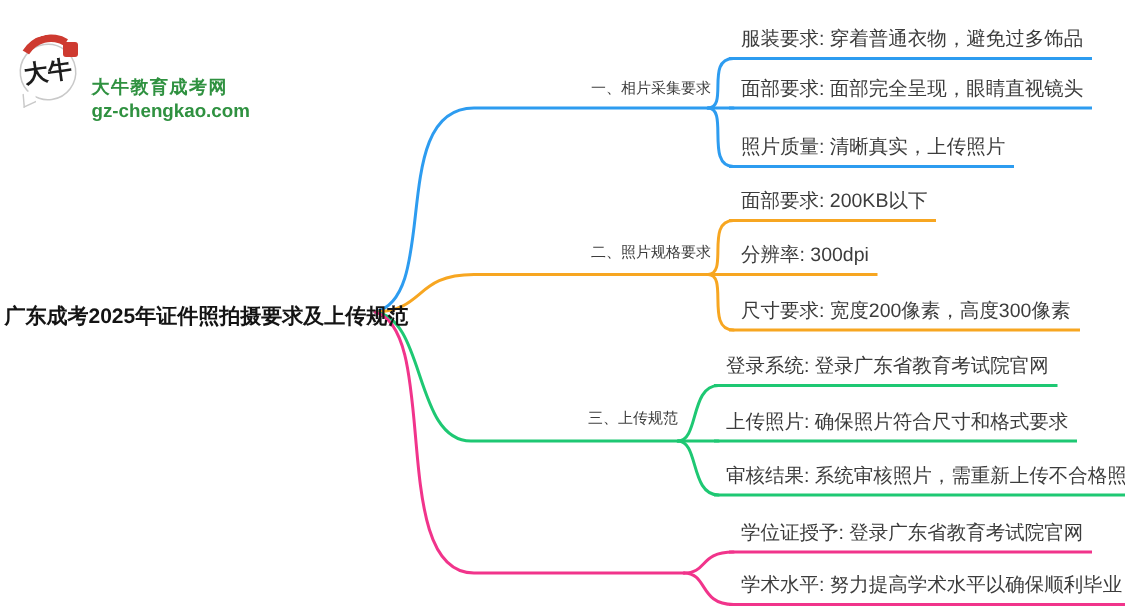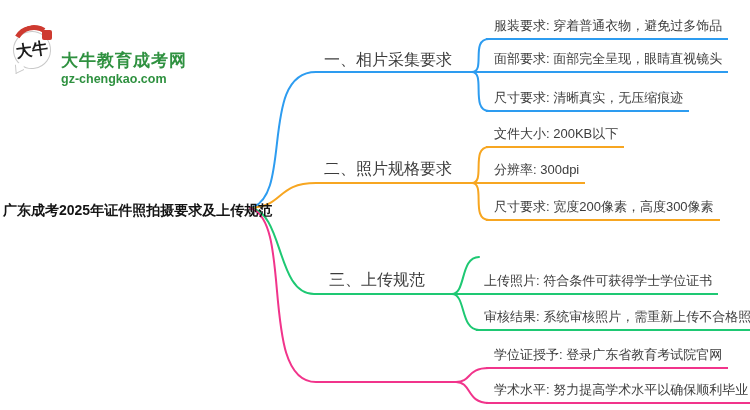--- a/index.html
+++ b/index.html
@@ -11,22 +11,22 @@
   svg.wires{position:absolute;left:0;top:0;z-index:1;}
   svg.wires path{fill:none;stroke-width:2px;stroke-linecap:round;}
   .w1{stroke:var(--c1);} .w2{stroke:var(--c2);} .w3{stroke:var(--c3);} .w4{stroke:var(--c4);}
   
   .b1{--c:var(--c1);} .b2{--c:var(--c2);} .b3{--c:var(--c3);} .b4{--c:var(--c4);}
   .central{
     position:absolute;z-index:2;left:3px;top:201px;
     font-size:14px;font-weight:700;color:#141414;line-height:18px;white-space:nowrap;
   }
   .blabel{
-    position:absolute;z-index:2;text-align:center;
-    font-size:16px;color:#3c3c3c;line-height:17px;white-space:nowrap;
+    position:absolute;z-index:2;text-align:right;
+    font-size:10px;color:#3c3c3c;line-height:17px;white-space:nowrap;
   }
   .leaf{
     position:absolute;z-index:2;white-space:nowrap;
     font-size:13px;color:#3c3c3c;line-height:17px;
     padding:0 6px 4px 8px;
     border-bottom:2px solid var(--c);
   }
   
   .logo{position:absolute;z-index:3;left:12px;top:13px;display:flex;align-items:center;gap:7px;}
   .logo-icon{position:relative;width:42px;height:44px;}
@@ -41,21 +41,21 @@
   }
   .logo-seal{
     position:absolute;right:2px;top:3px;width:10px;height:10px;border-radius:2px;
     background:var(--seal);
   }
   .logo-tail{
     position:absolute;left:3px;bottom:-1px;width:8px;height:8px;background:#fff;
     border-right:1px solid #c9c9c9;border-bottom:1px solid #c9c9c9;transform:rotate(75deg) skew(10deg,10deg);
   }
   .logo-text{display:flex;flex-direction:column;line-height:1.05;}
-  .logo-title{font-size:17px;font-weight:700;color:var(--brand);letter-spacing:1px;white-space:nowrap;margin-top:39px;}
+  .logo-title{font-size:12px;font-weight:700;color:var(--brand);letter-spacing:1px;white-space:nowrap;margin-top:39px;}
   .logo-sub{font-size:12.5px;font-weight:700;color:var(--brand);margin-top:3px;white-space:nowrap;}
 </style>
 </head>
 <body>
 
 <div id="stage">
 
   <svg class="wires" width="750" height="410" aria-hidden="true">
 
     <path class="w1" d="M250,208 C294,198 258,72 316,72 H472"></path>
@@ -89,27 +89,28 @@
       <span class="logo-title">大牛教育成考网</span>
       <span class="logo-sub">gz-chengkao.com</span>
     </div>
   </div>
 
   <div class="central">广东成考2025年证件照拍摄要求及上传规范</div>
 
   <div class="blabel b1" style="left:302px;top:51px;width:172px">一、相片采集要求</div>
   <div class="leaf b1" style="left:486px;top:50px">面部要求: 面部完全呈现，眼睛直视镜头</div>
   <div class="leaf b1" style="left:486px;top:17px">服装要求: 穿着普通衣物，避免过多饰品</div>
-  <div class="leaf b1" style="left:486px;top:89px">尺寸要求: 清晰真实，无压缩痕迹</div>
+  <div class="leaf b1" style="left:486px;top:89px">照片质量: 清晰真实，上传照片</div>
 
   <div class="blabel b2" style="left:302px;top:160px;width:172px">二、照片规格要求</div>
-  <div class="leaf b2" style="left:486px;top:125px">文件大小: 200KB以下</div>
+  <div class="leaf b2" style="left:486px;top:125px">面部要求: 200KB以下</div>
   <div class="leaf b2" style="left:486px;top:161px">分辨率: 300dpi</div>
   <div class="leaf b2" style="left:486px;top:198px">尺寸要求: 宽度200像素，高度300像素</div>
 
   <div class="blabel b3" style="left:302px;top:271px;width:150px">三、上传规范</div>
-  <div class="leaf b3" style="left:476px;top:272px">上传照片: 符合条件可获得学士学位证书</div>
+  <div class="leaf b3" style="left:476px;top:235px">登录系统: 登录广东省教育考试院官网</div>
+  <div class="leaf b3" style="left:476px;top:272px">上传照片: 确保照片符合尺寸和格式要求</div>
   <div class="leaf b3" style="left:476px;top:308px">审核结果: 系统审核照片，需重新上传不合格照片</div>
 
   <div class="leaf b4" style="left:486px;top:346px">学位证授予: 登录广东省教育考试院官网</div>
   <div class="leaf b4" style="left:486px;top:381px">学术水平: 努力提高学术水平以确保顺利毕业</div>
 
 </div>
 
 </body></html>

